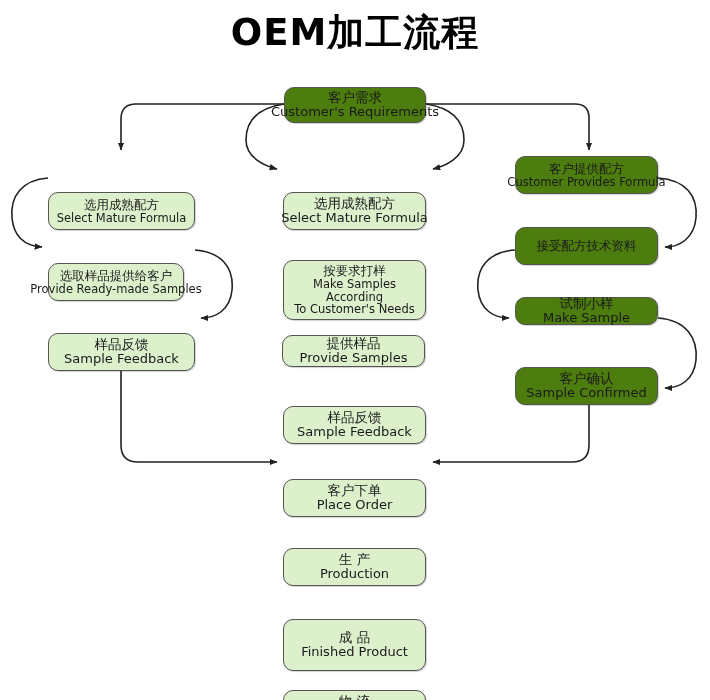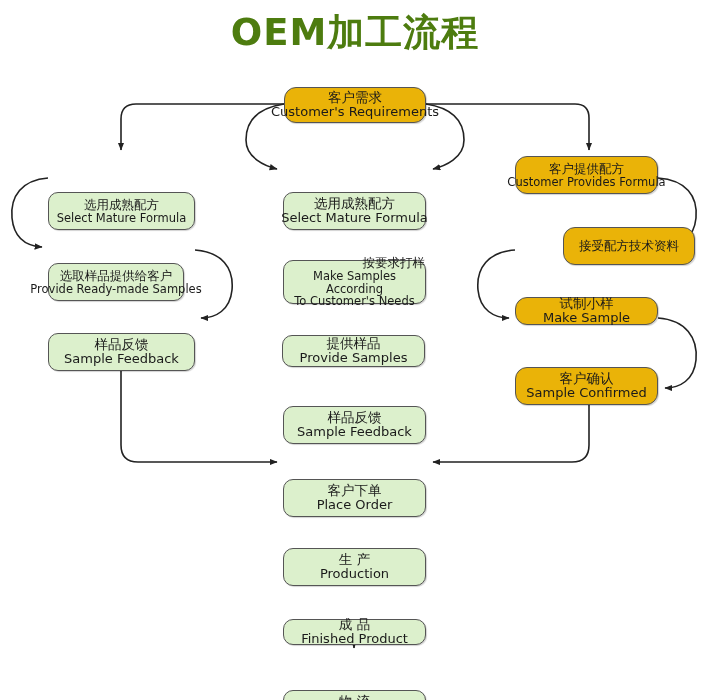--- a/index.html
+++ b/index.html
@@ -26,21 +26,21 @@
 
   #title {
     position: absolute;
     left: 0;
     top: 8px;
     width: 710px;
     text-align: center;
     font-size: 37px;
     font-weight: bold;
     letter-spacing: 1px;
-    color: #4d7c0f;
+    color: #000000;
     font-family: "DejaVu Sans", "Liberation Sans", sans-serif;
     white-space: nowrap;
   }
 
   .node {
     position: absolute;
     box-sizing: border-box;
     border: 1px solid #555555;
     border-radius: 10px;
     display: flex;
@@ -56,21 +56,21 @@
     font-size: 13.5px;
     white-space: nowrap;
   }
   .node .en {
     font-size: 13px;
     white-space: nowrap;
   }
   .node.small .cn { font-size: 12.5px; }
   .node.small .en { font-size: 11.5px; }
 
-  .fill-solid { background: #eab308; border-radius: 12px; }
+  .fill-solid { background: #4d7c0f; }
   .fill-pale  { background: #dcf0cc; margin-top: 36px; }
 
   svg line, svg path { shape-rendering: geometricPrecision; }
 </style>
 </head>
 <body>
 
 <div id="title">OEM加工流程</div>
 
 <svg id="canvas" viewBox="0 0 710 700" xmlns="http://www.w3.org/2000/svg">
@@ -129,42 +129,42 @@
 <div class="node fill-pale" id="n-left_sample_feedback" style="left: 48px; top: 297px; width: 147px; height: 38px;">
   <span class="cn">样品反馈</span>
   <span class="en">Sample Feedback</span>
 </div>
 
 <div class="node fill-pale" id="n-mid_select_formula" style="left: 283px; top: 156px; width: 143px; height: 38px;">
   <span class="cn">选用成熟配方</span>
   <span class="en">Select Mature Formula</span>
 </div>
 
-<div class="node fill-pale small" id="n-mid_make_samples" style="left: 283px; top: 224px; width: 143px; height: 44px; align-items: flex-end;">
+<div class="node fill-pale small" id="n-mid_make_samples" style="left: 283px; top: 224px; width: 143px; height: 60px;">
   <span class="cn">按要求打样</span>
   <span class="en multiline" style="white-space:pre-line;">Make Samples According
 To Customer's Needs</span>
 </div>
 
 <div class="node fill-pale" id="n-mid_provide_samples" style="left: 282px; top: 299px; width: 143px; height: 32px;">
   <span class="cn">提供样品</span>
   <span class="en">Provide Samples</span>
 </div>
 
 <div class="node fill-pale" id="n-mid_sample_feedback" style="left: 283px; top: 370px; width: 143px; height: 38px;">
   <span class="cn">样品反馈</span>
   <span class="en">Sample Feedback</span>
 </div>
 
 <div class="node fill-solid small" id="n-right_customer_formula" style="left: 515px; top: 156px; width: 143px; height: 38px;">
   <span class="cn">客户提供配方</span>
   <span class="en">Customer Provides Formula</span>
 </div>
 
-<div class="node fill-solid small" id="n-right_accept_info" style="left: 515px; top: 227px; width: 132px; height: 38px; margin-left: 48px;">
+<div class="node fill-solid small" id="n-right_accept_info" style="left: 515px; top: 227px; width: 143px; height: 38px;">
   <span class="cn">接受配方技术资料</span>
 </div>
 
 <div class="node fill-solid" id="n-right_make_sample" style="left: 515px; top: 297px; width: 143px; height: 28px;">
   <span class="cn">试制小样</span>
   <span class="en">Make Sample</span>
 </div>
 
 <div class="node fill-solid" id="n-right_sample_confirmed" style="left: 515px; top: 367px; width: 143px; height: 38px;">
   <span class="cn">客户确认</span>
@@ -174,21 +174,21 @@
 <div class="node fill-pale" id="n-place_order" style="left: 283px; top: 443px; width: 143px; height: 38px;">
   <span class="cn">客户下单</span>
   <span class="en">Place Order</span>
 </div>
 
 <div class="node fill-pale" id="n-production" style="left: 283px; top: 512px; width: 143px; height: 38px;">
   <span class="cn">生  产</span>
   <span class="en">Production</span>
 </div>
 
-<div class="node fill-pale" id="n-finished_product" style="left: 283px; top: 583px; width: 143px; height: 26px;">
+<div class="node fill-pale" id="n-finished_product" style="left: 283px; top: 583px; width: 143px; height: 52px;">
   <span class="cn">成  品</span>
   <span class="en">Finished Product</span>
 </div>
 
 <div class="node fill-pale" id="n-logistics" style="left: 283px; top: 654px; width: 143px; height: 38px;">
   <span class="cn">物  流</span>
   <span class="en">Logistics</span>
 </div>
 
 </body></html>

